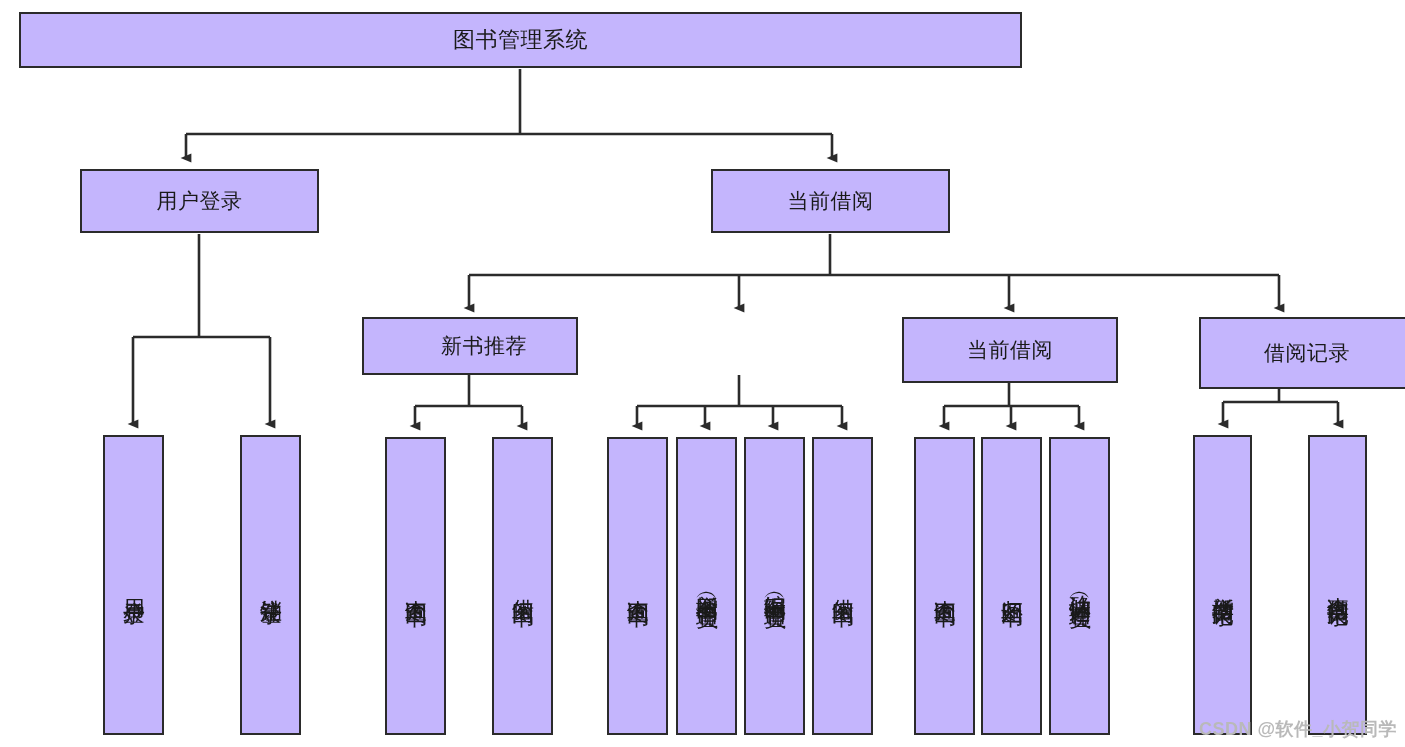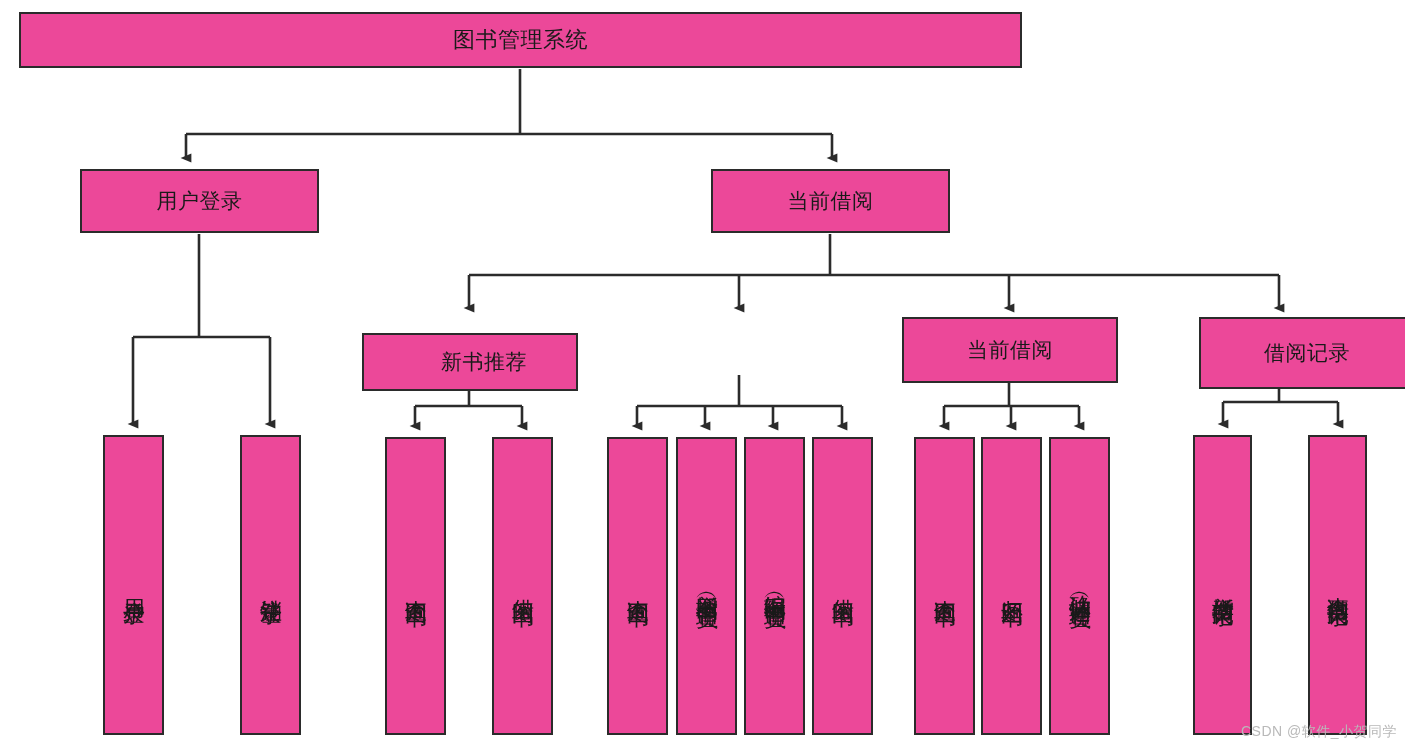--- a/index.html
+++ b/index.html
@@ -19,21 +19,21 @@
     position: absolute;
     left: 0;
     top: 0;
     width: 1405px;
     height: 747px;
     pointer-events: none;
   }
   .node {
     position: absolute;
     box-sizing: border-box;
-    background: #ec4899;
+    background: #c4b5fd;
     border: 2px solid #2b2b2b;
     display: flex;
     align-items: center;
     justify-content: center;
     color: #1a1a1a;
     z-index: 2;
   }
   .node .label {
     display: block;
     text-align: center;
@@ -56,25 +56,26 @@
     writing-mode: vertical-rl;
     text-orientation: upright;
     font-size: 22px;
     line-height: 1.22;
     letter-spacing: 2px;
   }
   .watermark {
     position: absolute;
     right: 8px;
     bottom: 6px;
-    font-size: 14px;
+    font-size: 18px;
     color: #b9b9b9;
     letter-spacing: 0.5px;
     z-index: 5;
     white-space: nowrap;
+    font-weight: bold;
   }
 </style>
 </head>
 <body>
 
 <div id="canvas">
 
   <svg id="wires" viewBox="0 0 1405 747">
     <defs>
       <marker id="arrow" markerWidth="12" markerHeight="12" refX="5.2" refY="6" orient="auto" markerUnits="userSpaceOnUse">
@@ -130,21 +131,21 @@
   </div>
 
   <div class="node horiz" style="left:80px; top:169px; width:239px; height:64px;">
     <span class="label">用户登录</span>
   </div>
 
   <div class="node horiz" style="left:711px; top:169px; width:239px; height:64px;">
     <span class="label">当前借阅</span>
   </div>
 
-  <div class="node horiz" style="left:362px; top:333px; width:216px; height:58px;padding-left:28px;">
+  <div class="node horiz" style="left:362px; top:317px; width:216px; height:58px;padding-left:28px;">
     <span class="label">新书推荐</span>
   </div>
 
 
   <div class="node horiz" style="left:902px; top:317px; width:216px; height:66px;">
     <span class="label">当前借阅</span>
   </div>
 
   <div class="node horiz" style="left:1199px; top:317px; width:216px; height:72px;">
     <span class="label">借阅记录</span>

